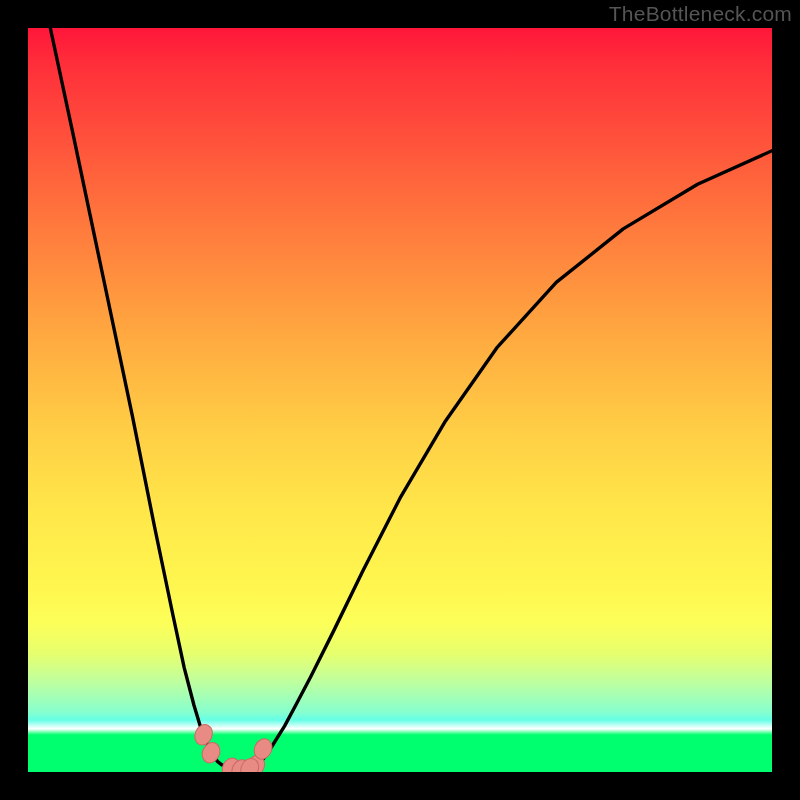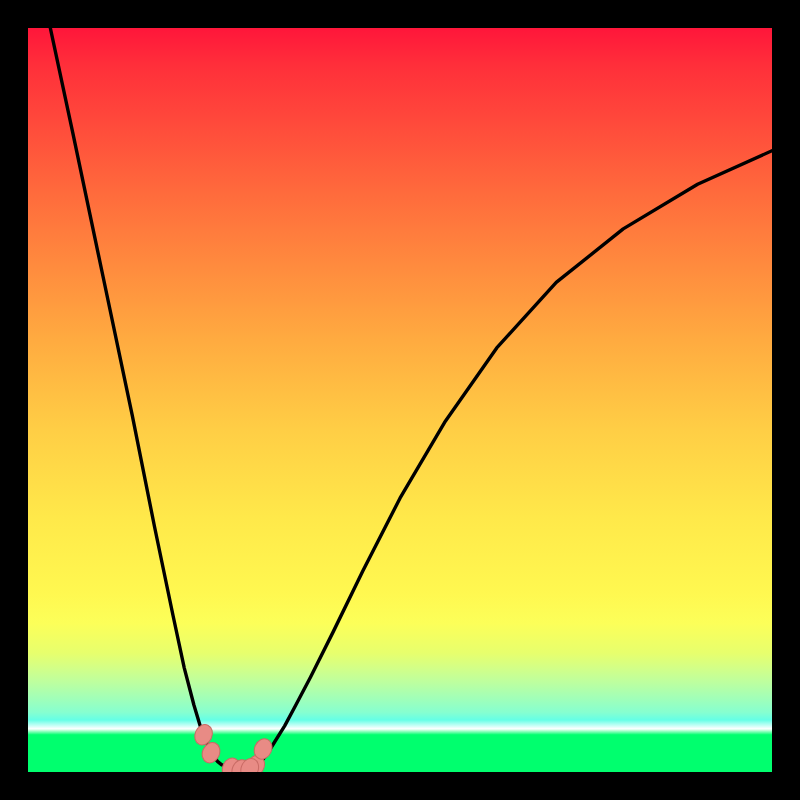--- a/index.html
+++ b/index.html
@@ -64,20 +64,21 @@
     right: 8px;
     color: #555;
     font-size: 21px;
     letter-spacing: 0.2px;
   }
 </style>
 </head>
 <body>
 
 <div class="frame">
+  <div class="watermark">TheBottleneck.com</div>
 
   <div class="plot-area">
     <div class="gradient-bg"></div>
     <svg class="curves" viewBox="0 0 744 744" preserveAspectRatio="none">
       <g id="series-group">
           <path d="M22.32 0.00 L44.64 104.16 L74.40 245.52 L104.16 386.88 L126.48 498.48 L145.08 587.76 L156.24 639.84 L165.91 677.04 L172.61 699.36 L178.56 714.24 L183.02 723.91 L186.74 729.86 L189.72 733.58 L193.44 736.56 L197.16 738.05 L202.37 738.49" fill="none" stroke="#000000" stroke-width="3.4" stroke-linecap="round" stroke-linejoin="round"></path>
           <path d="M223.20 738.49 L227.66 737.68 L232.13 734.33 L238.08 727.63 L245.52 715.73 L256.68 697.87 L267.84 677.04 L282.72 648.77 L305.04 604.13 L334.80 543.12 L372.00 470.21 L416.64 394.32 L468.72 319.92 L528.24 254.45 L595.20 200.88 L669.60 156.24 L744.00 122.76" fill="none" stroke="#000000" stroke-width="3.4" stroke-linecap="round" stroke-linejoin="round"></path>
           <path d="M202.37 738.49 L206.83 738.79 L211.30 738.94 L215.76 738.94 L220.22 738.79 L223.20 738.49" fill="none" stroke="#000000" stroke-width="7" stroke-linecap="round" stroke-linejoin="round"></path>
         </g>
       <g id="marker-group">

